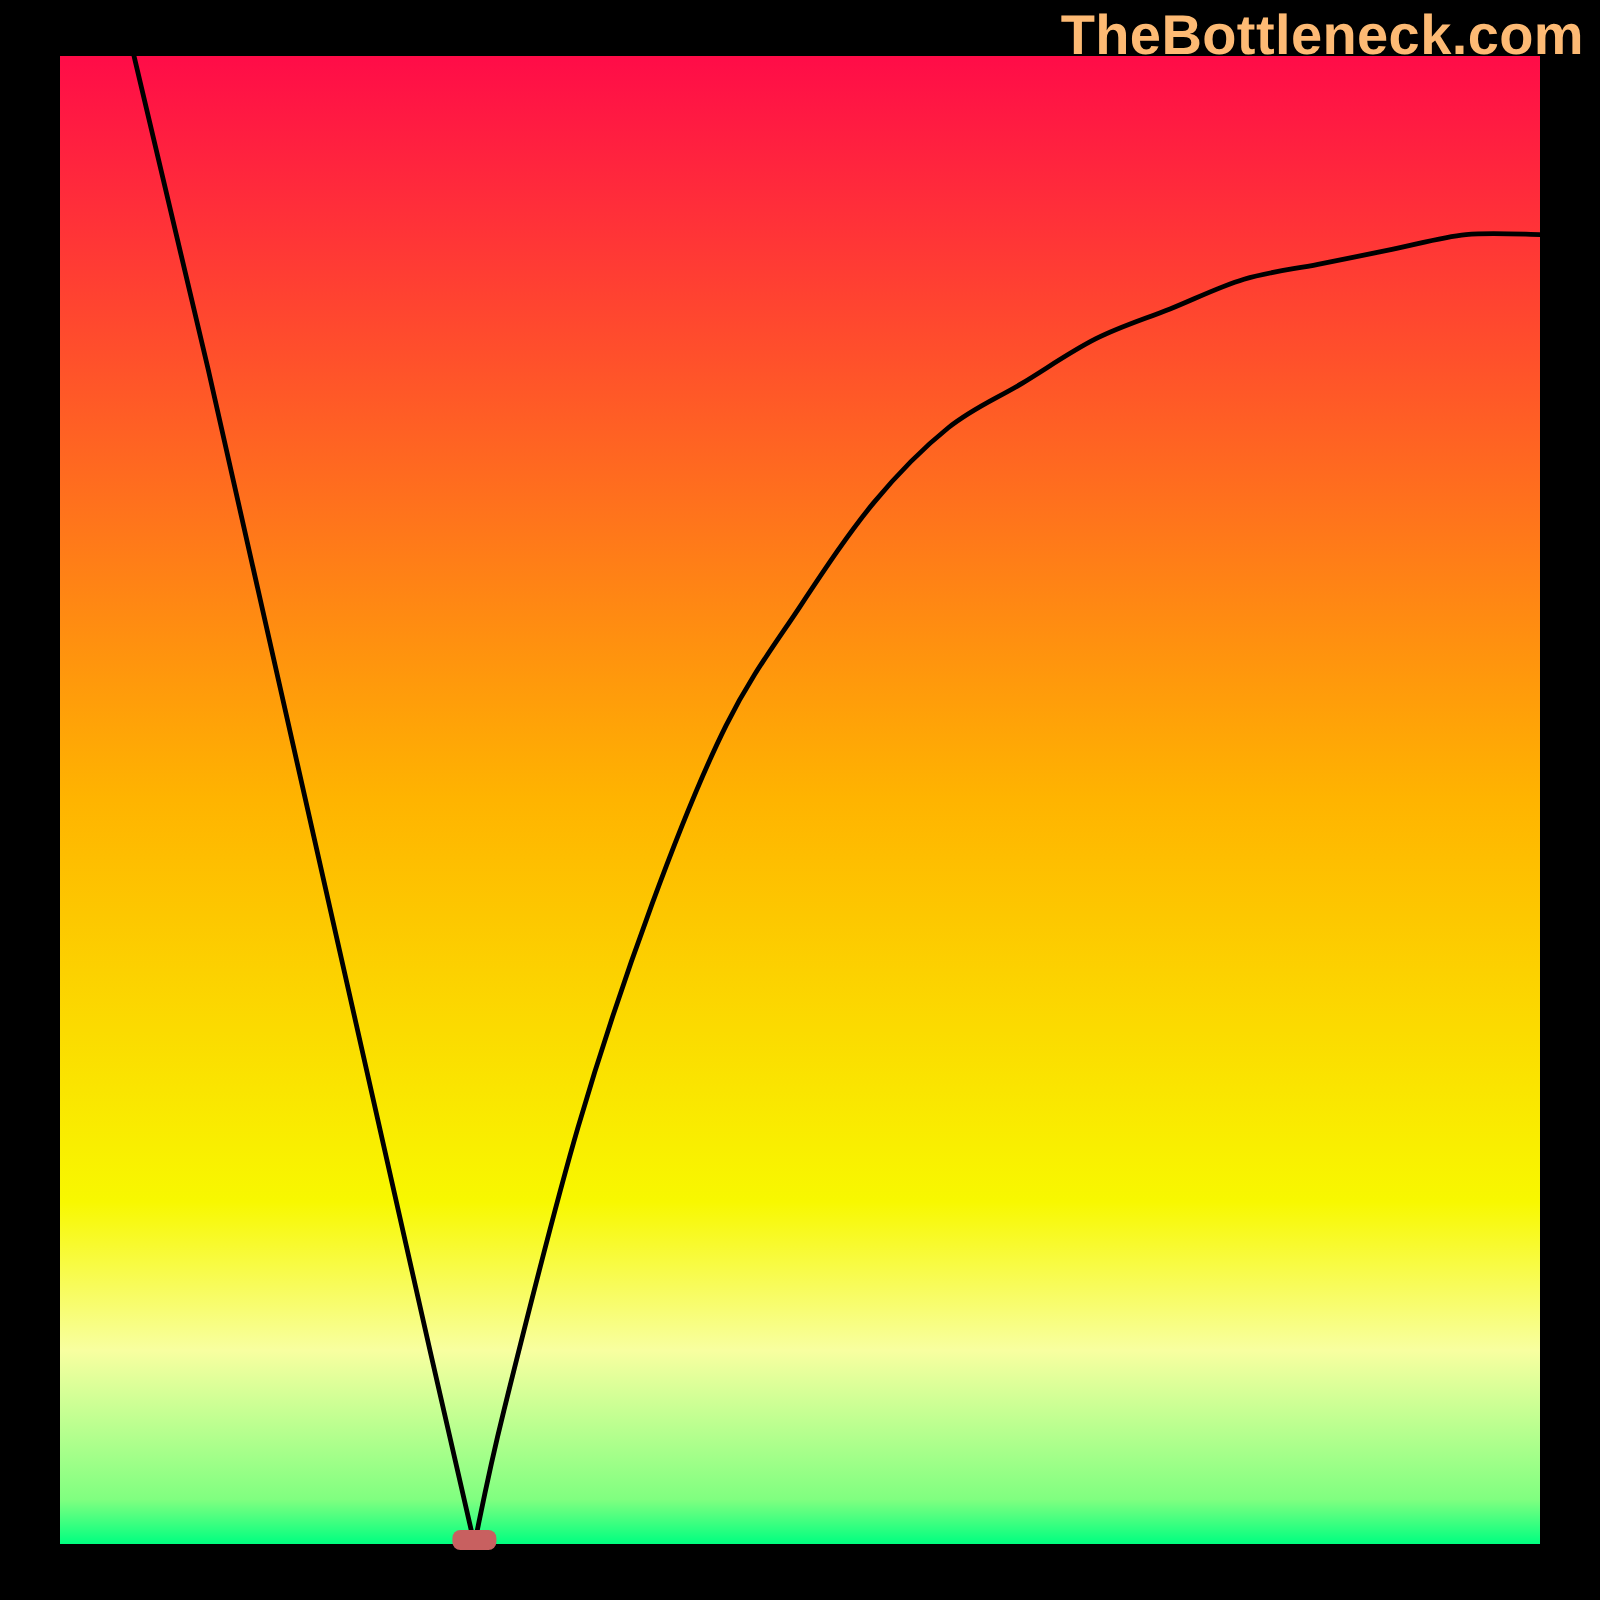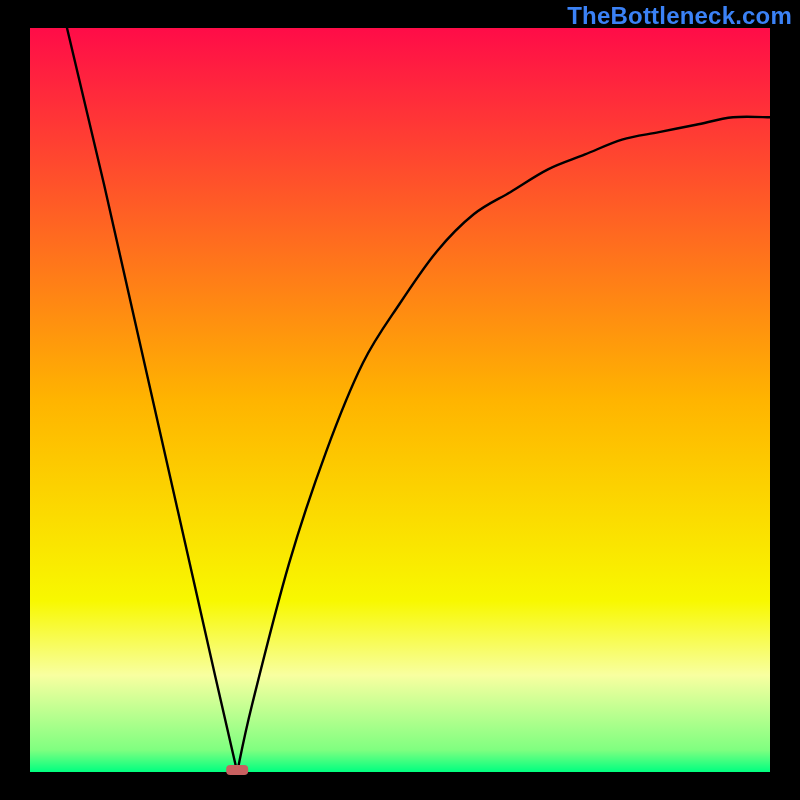--- a/index.html
+++ b/index.html
@@ -13,23 +13,23 @@
     position: relative;
     width: 800px;
     height: 800px;
     background: #000;
   }
   .watermark {
     position: absolute;
     top: 2px;
     right: 8px;
     font-family: Arial, Helvetica, sans-serif;
-    font-size: 24px;
+    font-size: 28px;
     font-weight: bold;
-    color: #3b82f6;
+    color: #fdba74;
     letter-spacing: 0.2px;
     z-index: 10;
   }
   svg {
     position: absolute;
     top: 0;
     left: 0;
   }
 </style>
 </head>

